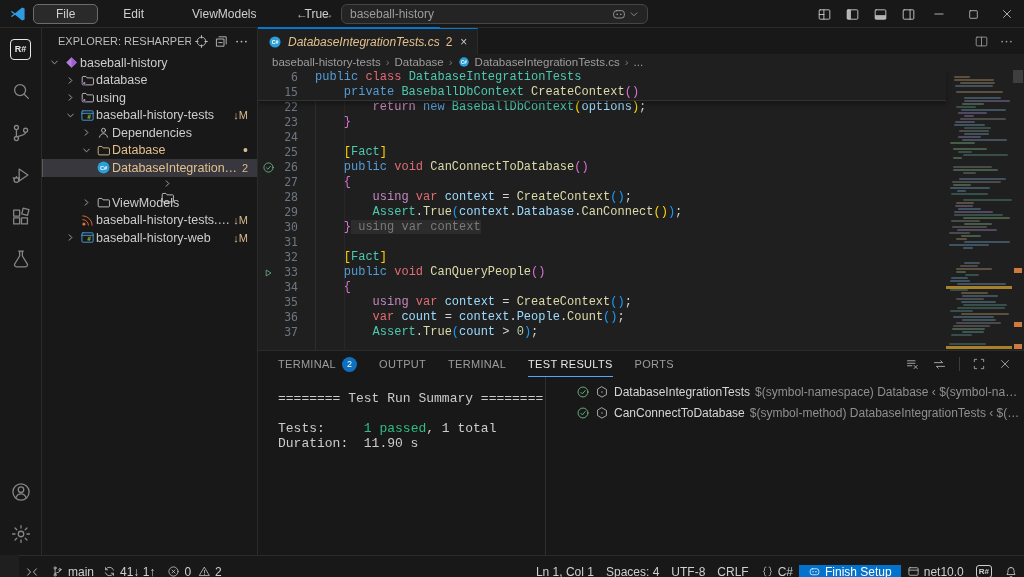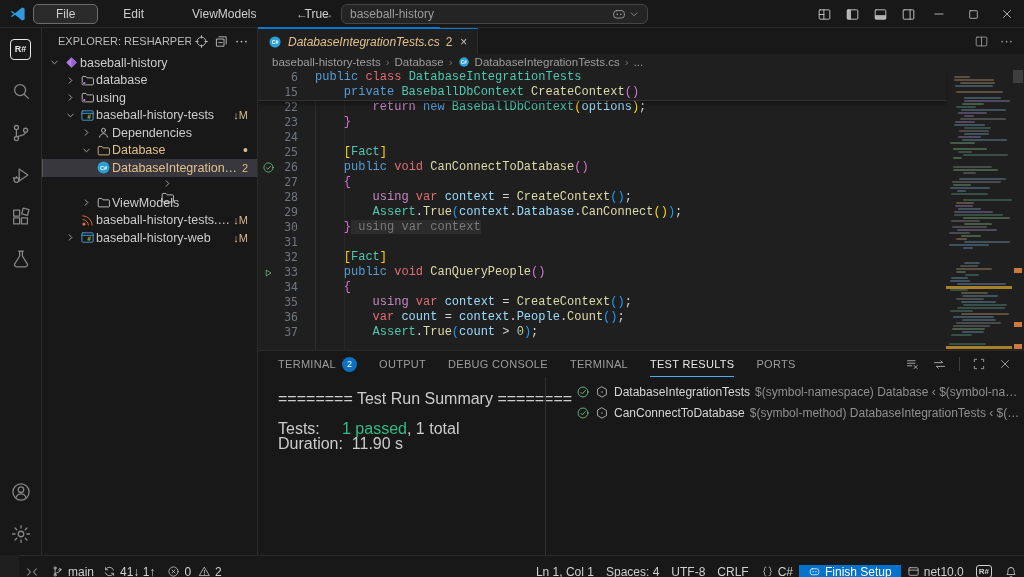--- a/index.html
+++ b/index.html
@@ -89,22 +89,22 @@
   .panel { height:205px; background:#181818; border-top:1px solid #2b2b2b; display:flex; flex-direction:column; }
   .panel-tabs { height:26px; display:flex; align-items:center; padding-left:20px; gap:22px; }
   .ptab { font-size:11px; letter-spacing:.3px; color:#9d9d9d; height:100%; display:flex; align-items:center; gap:6px; }
   .ptab.active { color:#e7e7e7; box-shadow:inset 0 -1px 0 #4daafc; }
   .pbadge { min-width:15px; height:15px; border-radius:8px; background:#0e70c0; color:#fff;
     font-size:9px; display:flex; align-items:center; justify-content:center; padding:0 3px; }
   .ptab-fill { flex:1; }
   .panel-actions { display:flex; align-items:center; gap:12px; padding-right:12px; color:#b5b5b5; }
   .pa-sep { width:1px; height:14px; background:#3c3c3c; }
   .panel-body { flex:1; display:flex; min-height:0; }
-  .pout { width:287px; flex:none; padding:14px 0 0 20px; font-family:Liberation Sans, sans-serif;
-    font-size:16px; line-height:15px; white-space:pre; color:#cccccc; }
+  .pout { width:287px; flex:none; padding:14px 0 0 20px; font-family:Liberation Mono, monospace;
+    font-size:13px; line-height:15px; white-space:pre; color:#cccccc; }
   .ptree { flex:1; border-left:1px solid #2f2f2f; padding-top:4px; min-width:0; }
   .res-row { height:21px; display:flex; align-items:center; gap:5px; padding-left:30px; white-space:nowrap; overflow:hidden; }
   .res-root { padding-left:30px; color:#cccccc; }
   .res-name { color:#d6d6d6; }
   .res-desc { color:#8f8f8f; overflow:hidden; text-overflow:ellipsis; }
 
   
   .statusbar { height:32px; background:#181818; border-top:1px solid #2b2b2b;
     display:flex; align-items:center; font-size:12px; color:#cfcfcf; position:relative;margin-left:19px; }
   .st-item { display:flex; align-items:center; gap:4px; padding:0 6px; }
@@ -593,23 +593,20 @@
       <div class="panel-tabs">
         <span id="ptabs" style="display:flex;gap:22px;height:100%;align-items:center">
             <span class="ptab">
               <span>TERMINAL</span>
               <span class="pbadge">2</span>
             </span>
             <span class="ptab">
               <span>OUTPUT</span>
             </span>
             <span class="ptab">
-              <span>DEBUG CONSOLE</span>
-            </span>
-            <span class="ptab">
               <span>TERMINAL</span>
             </span>
             <span class="ptab active">
               <span>TEST RESULTS</span>
             </span>
             <span class="ptab">
               <span>PORTS</span>
             </span>
           </span>
         <span class="ptab-fill"></span>

